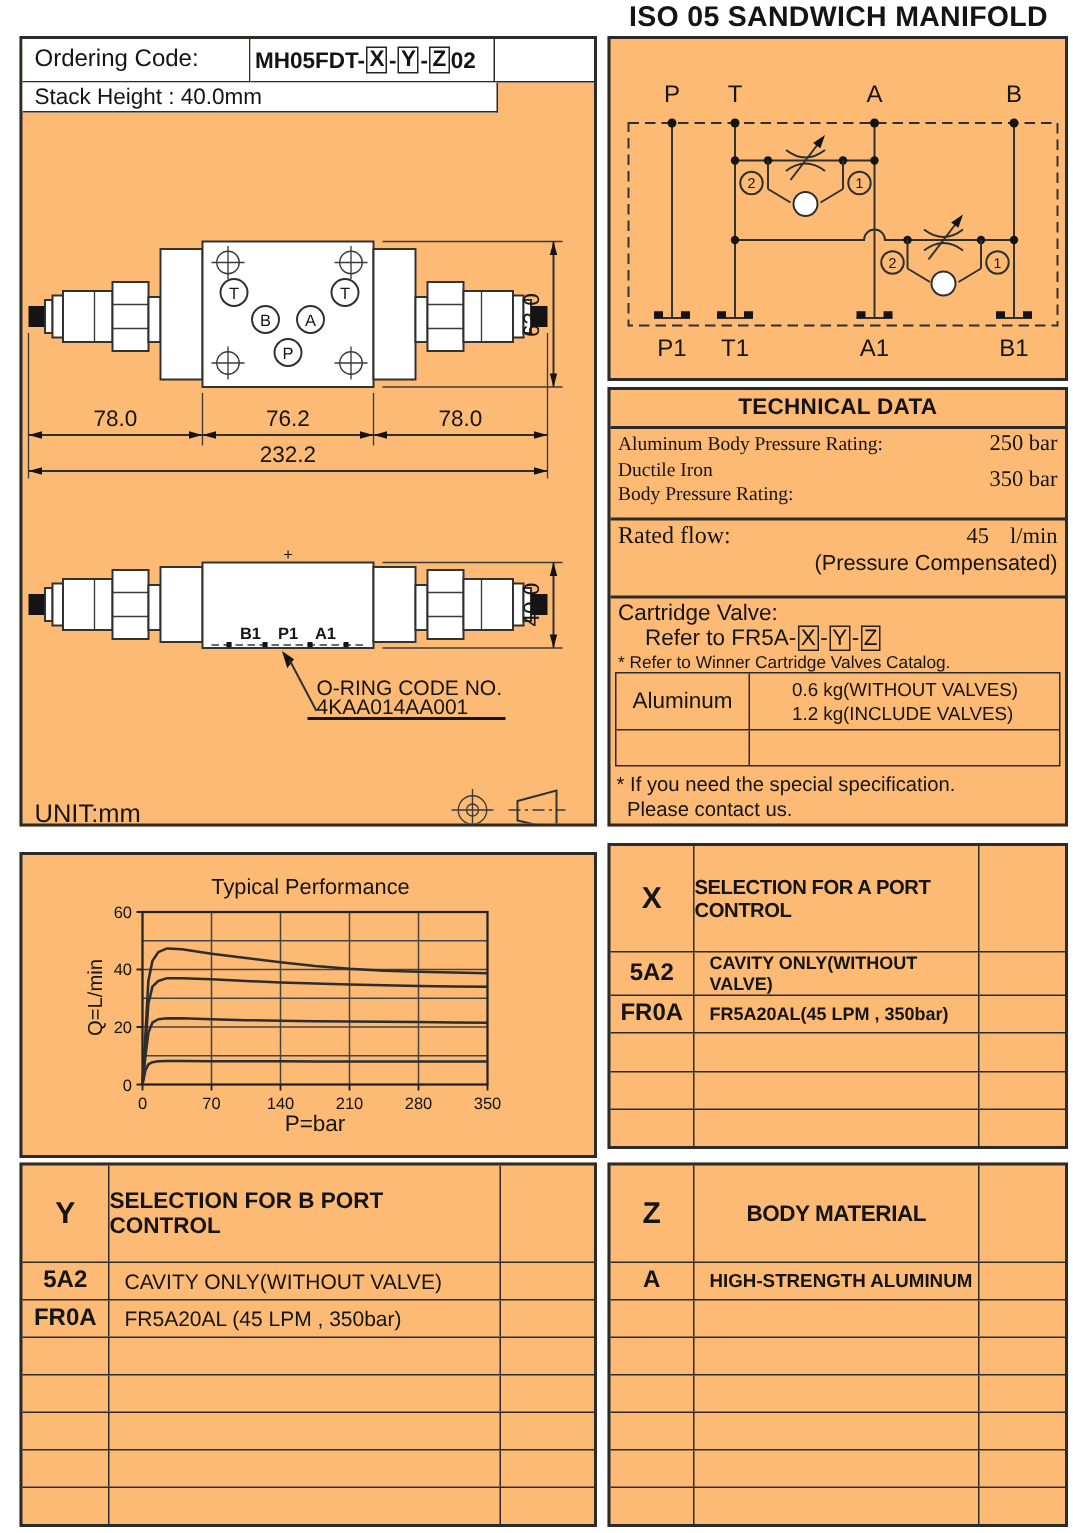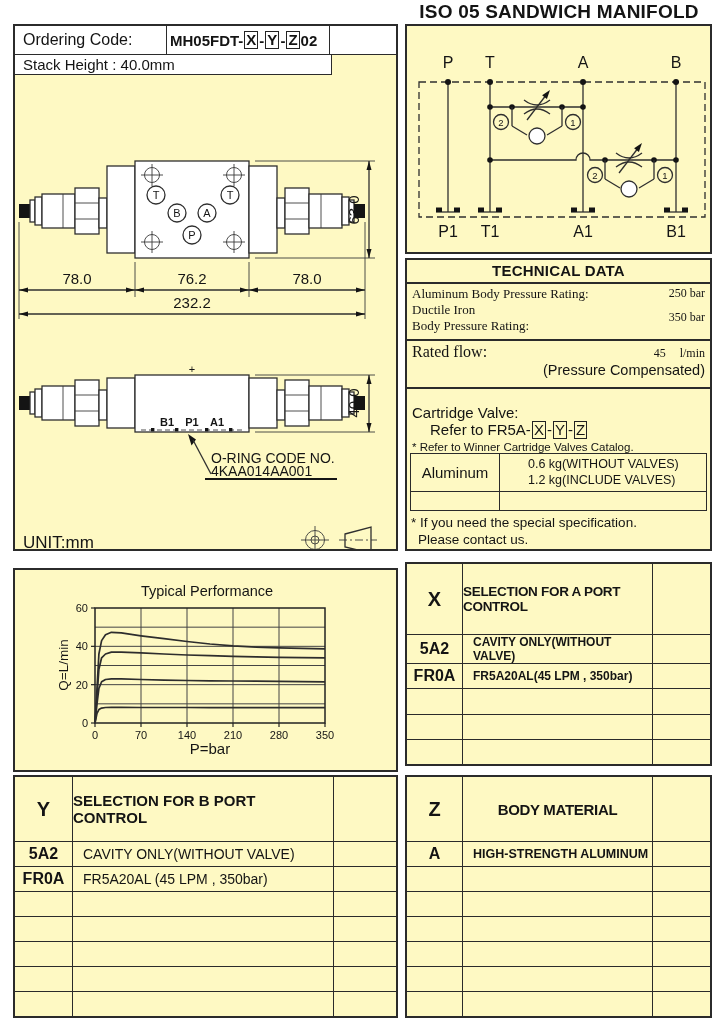--- a/index.html
+++ b/index.html
@@ -1,19 +1,19 @@
 <!DOCTYPE html>
 <html><head>
 <meta charset="utf-8">
 <style>
   html,body{margin:0;padding:0;background:#fff;}
   .page{position:relative;width:715px;height:1022px;background:#fff;overflow:hidden;
         font-family:"Liberation Sans",sans-serif;color:#141414;}
   .abs{position:absolute;box-sizing:border-box;}
-  .bordered{border:2px solid #2b2b2b;background:#fef9c3;}
+  .bordered{border:2px solid #2b2b2b;background:#fdba74;}
 
   
   .page-title{left:403px;top:0px;width:312px;height:23px;font-size:19px;font-weight:bold;
               text-align:center;letter-spacing:.2px;line-height:23px;}
 
   
   .left-box{left:13px;top:24px;width:385px;height:527px;}
   .ord-cell{position:absolute;box-sizing:border-box;display:flex;align-items:center;background:#fff;}
   .ord-a{left:0;top:0;width:152px;height:29px;border-right:1.5px solid #2b2b2b;border-bottom:1.5px solid #2b2b2b;
          font-size:16px;padding-left:8px;}
@@ -28,24 +28,24 @@
   
   .circuit-box{left:405px;top:24px;width:307px;height:230px;}
   .circuit-svg{position:absolute;left:0;top:0;width:303px;height:226px;}
 
   
   .tech-box{left:405px;top:258px;width:307px;height:293px;display:flex;flex-direction:column;}
   .tech-h{height:25px;border-bottom:2px solid #2b2b2b;font-size:15px;font-weight:bold;
           display:flex;align-items:center;justify-content:center;letter-spacing:.2px;}
   .tech-s1{height:61px;border-bottom:2px solid #2b2b2b;padding:2px 5px 0 5px;}
   .tech-s2{height:50px;border-bottom:2px solid #2b2b2b;padding:2px 5px 0 5px;}
-  .tech-s3{height:49px;padding:15px 5px 0 5px;}
+  .tech-s3{height:49px;padding:1px 5px 0 5px;}
   .trow{display:flex;justify-content:space-between;align-items:center;font-family:Liberation Serif, serif;}
   .tlab{font-size:13px;}
-  .tval{font-size:12px;}
+  .tval{font-size:15px;}
   .pcnote{text-align:right;font-size:14.5px;margin-top:1px;}
   .cart{font-size:15px;}
   .refer{font-size:15px;padding-left:18px;}
   .refnote{font-size:11.5px;margin-top:2px;}
   .wt{height:64px;margin:0 3px;border:1.5px solid #2b2b2b;display:flex;flex-direction:column;}
   .wt-r1{height:37px;border-bottom:1px solid #2b2b2b;display:flex;}
   .wt-r2{flex:1;display:flex;}
   .wt-c1{width:88px;border-right:1.5px solid #2b2b2b;display:flex;align-items:center;justify-content:center;font-size:15px;}
   .wt-c2{flex:1;display:flex;flex-direction:column;justify-content:center;padding-left:8px;font-size:12.5px;line-height:1.3;margin-left:20px;}
   .tech-f{flex:1;font-size:13.5px;line-height:1.3;padding:3px 0 0 4px;}

